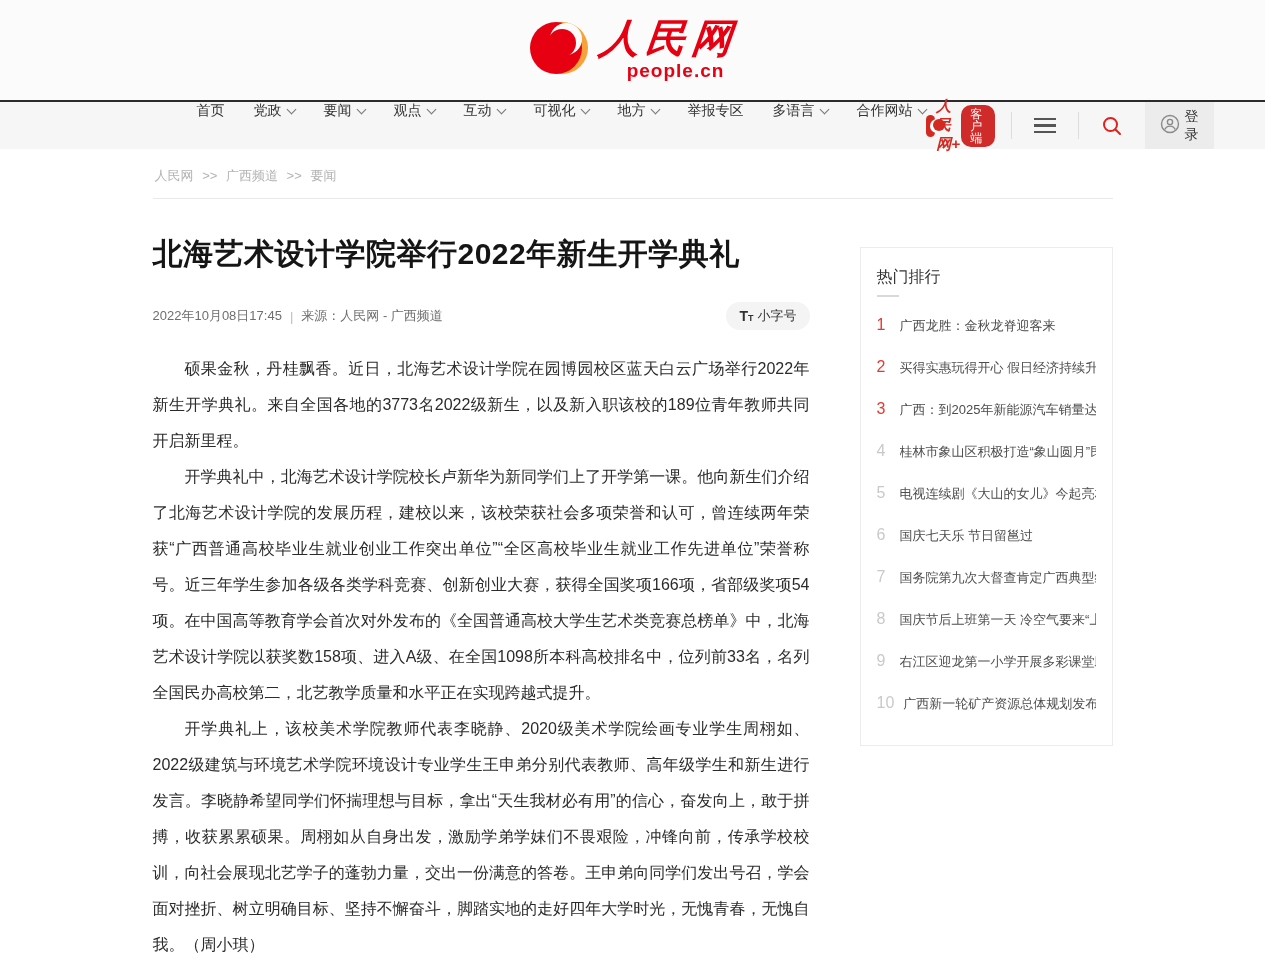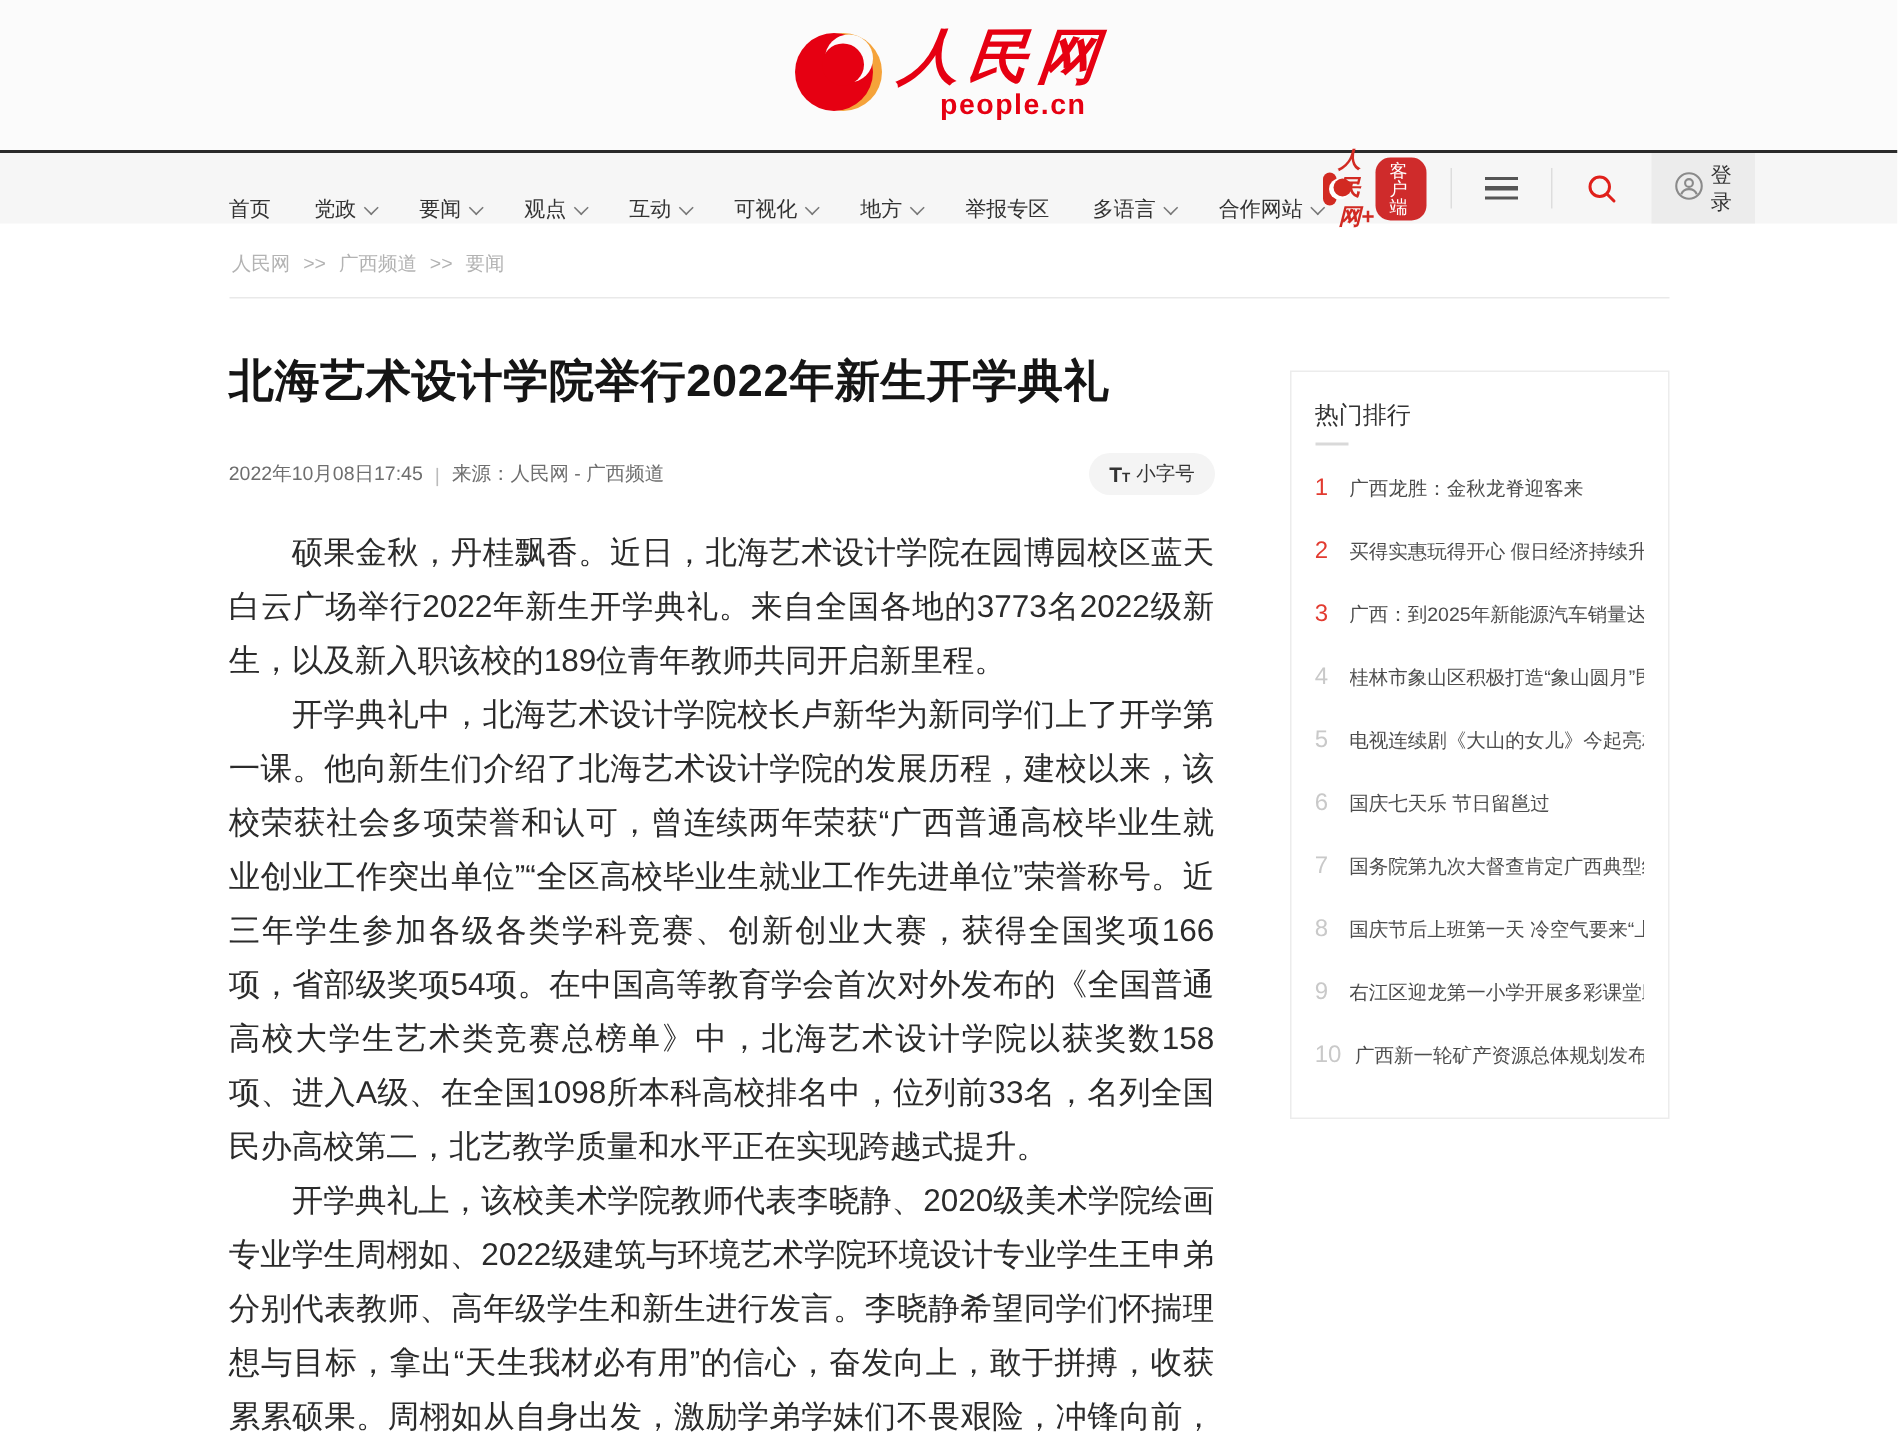--- a/index.html
+++ b/index.html
@@ -11,21 +11,21 @@
   .logo { display: flex; align-items: center; gap: 10px; text-decoration: none; cursor: pointer; }
   .logo-texts { display: flex; flex-direction: column; align-items: center; }
   .logo-cn { color: #e60012; font-size: 40px; font-weight: 700; letter-spacing: 6px; transform: skewX(-6deg); line-height: 1; font-style: italic; }
   .logo-en { color: #e60012; font-size: 19px; font-weight: 700; letter-spacing: 1px; margin-top: 2px; align-self: center; padding-left: 14px; }
 
   .dark-rule { height: 2px; background: #2b2b2b; }
 
   
   .topnav { height: 47px; background: #f6f6f6; }
   .nav-inner { width: 960px; height: 100%; margin: 0 auto; display: flex; align-items: stretch; }
-  .nav-list { list-style: none; display: flex; align-items: flex-end; gap: 29px; }
+  .nav-list { list-style: none; display: flex; align-items: flex-start; gap: 29px; margin-left: 44px; }
   .nav-item { font-size: 14px; color: #333; cursor: pointer; white-space: nowrap; display: flex; align-items: center; }
   .caret { display: inline-block; width: 7px; height: 7px; border-right: 1.4px solid #777; border-bottom: 1.4px solid #777; transform: rotate(45deg); margin-left: 6px; margin-top: -4px; }
   .nav-right { margin-left: auto; display: flex; align-items: stretch; }
   .app-badge { display: flex; align-items: center; gap: 1px; cursor: pointer; text-decoration: none; padding-right: 16px; }
   .app-icon { width: 22px; height: 22px; border-radius: 5px; background: #d22a22; position: relative; display: inline-block; }
   .app-icon::before { content: ""; position: absolute; left: 4px; top: 4px; width: 14px; height: 14px; border-radius: 50%; background: #fff; }
   .app-icon::after { content: ""; position: absolute; left: 7px; top: 4px; width: 12px; height: 12px; border-radius: 50%; background: #d22a22; }
   .app-brand { color: #d22a22; font-size: 15px; font-weight: 700; font-style: italic; }
   .app-pill { background: #cf2b2b; color: #fff; font-size: 12px; border-radius: 10px; padding: 3px 9px; line-height: 1; }
   .v-div { width: 1px; background: #ddd; margin: 10px 0; }
@@ -42,21 +42,21 @@
 
   .main-cols { display: flex; gap: 50px; }
   .article-col { flex: 1; min-width: 0; }
   .article-title { margin-top: 35px; font-size: 30px; font-weight: 600; color: #151515; letter-spacing: 0.5px; }
   .meta-row { margin-top: 27px; display: flex; align-items: center; font-size: 13px; color: #6e6e6e; }
   .meta-sep { margin: 0 8px; color: #bbb; }
   .font-size-btn { margin-left: auto; background: #f4f4f4; border: 0; border-radius: 14px; padding: 5px 13px; font-size: 13px; color: #333; cursor: pointer; display: flex; align-items: center; gap: 4px; font-family: inherit; }
   .tt-icon b { font-size: 14px; font-weight: 700; }
   .tt-icon small { font-size: 9px; font-weight: 700; }
   .article-body { margin-top: 21px; }
-  .article-body p { font-size: 21px; line-height: 36px; color: #2b2b2b; text-indent: 2em; text-align: justify; }
+  .article-body p { font-size: 16px; line-height: 36px; color: #2b2b2b; text-indent: 2em; text-align: justify; }
 
   
   .aside-col { width: 253px; flex-shrink: 0; }
   .hot-box { margin-top: 48px; border: 1px solid #ececec; padding: 19px 16px 8px; background: #fff; }
   .hot-title { font-size: 16px; color: #333; font-weight: 500; }
   .hot-underline { width: 22px; height: 2px; background: #d9d9d9; margin: 7px 0 20px; }
   .hot-list { list-style: none; }
   .hot-item { display: flex; align-items: baseline; gap: 9px; margin-bottom: 24px; cursor: pointer; }
   .rank-num { font-size: 16px; color: #c9c9c9; min-width: 14px; line-height: 1; }
   .rank-num.hot { color: #e23b30; }

